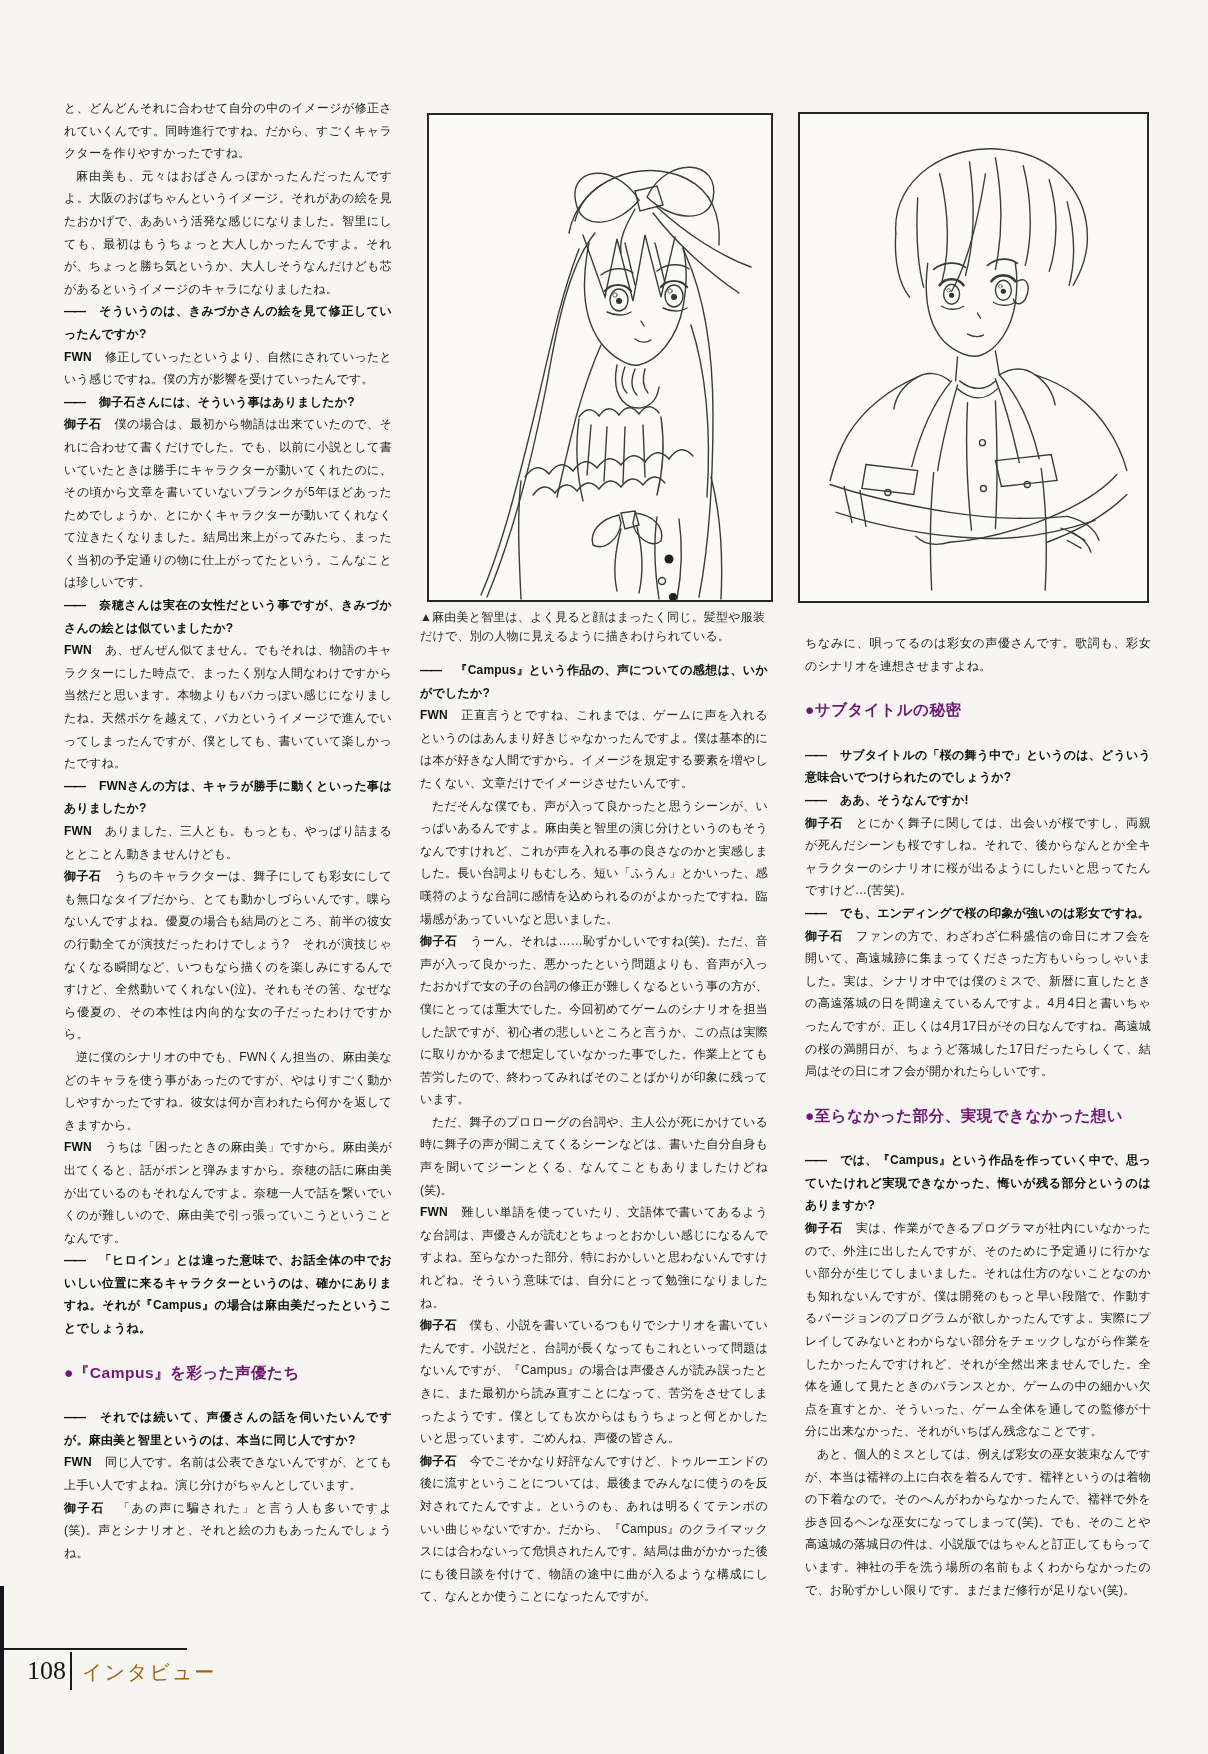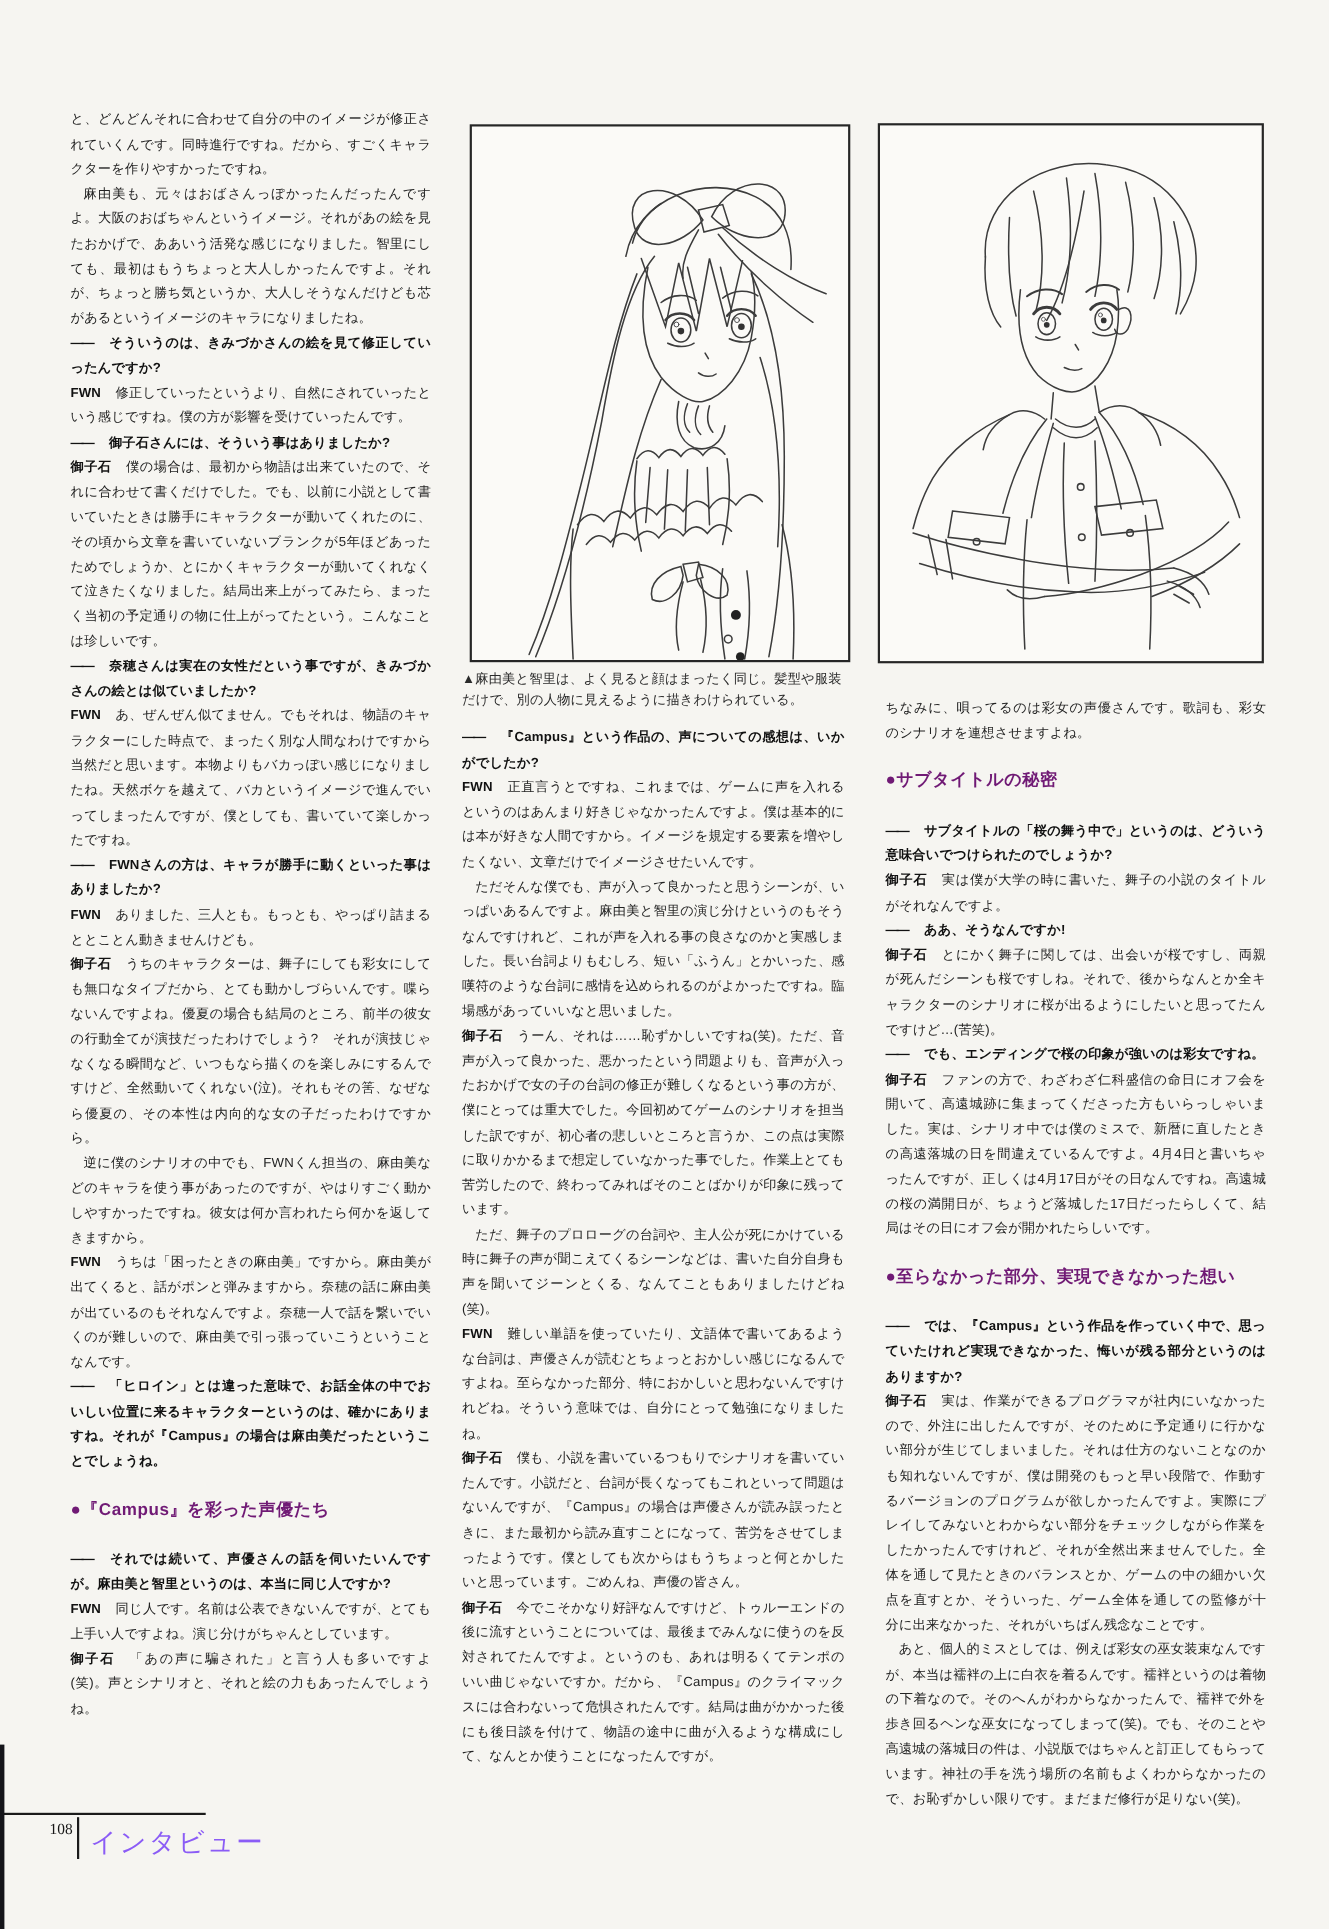--- a/index.html
+++ b/index.html
@@ -18,23 +18,23 @@
   .dash{font-weight:bold;letter-spacing:-2px;margin-right:15px;}
   .spk{font-weight:bold;margin-right:13px;color:#111;}
   p.sec{font-weight:bold;font-size:15.5px;margin:22px 0;color:#701a75;letter-spacing:.5px;}
   p.cap{font-size:12px;line-height:19px;margin:0 0 13px 0;color:#2a2a2a;text-align:left;}
   .frame{position:absolute;background:#fbfaf7;border:2px solid #262626;box-sizing:border-box;}
   #frame-middle{left:427px;top:113px;width:346px;height:489px;}
   #frame-right{left:798px;top:112px;width:351px;height:491px;}
   .frame svg{display:block;width:100%;height:100%;}
   #footer-rule{position:absolute;left:0;top:1648px;width:187px;height:2px;background:#1b1b1b;}
   #footer-pagenum{position:absolute;left:24px;top:1656px;width:42px;text-align:right;
-    font-family:"Liberation Serif","DejaVu Serif",serif;font-size:14px;color:#161616;}
+    font-family:"Liberation Serif","DejaVu Serif",serif;font-size:26px;color:#161616;}
   #footer-sep{position:absolute;left:70px;top:1652px;width:2px;height:38px;background:#1b1b1b;}
-  #footer-label{position:absolute;left:82px;top:1659px;font-size:24px;letter-spacing:2px;color:#8b5cf6;}
+  #footer-label{position:absolute;left:82px;top:1659px;font-size:20px;letter-spacing:2px;color:#a16207;}
   #scan-edge{position:absolute;left:0;top:1586px;width:4px;height:168px;background:#15151a;}
 </style>
 </head>
 <body>
 
 <div class="frame" id="frame-middle">
   <svg viewBox="0 0 342 485" fill="none" stroke="#3c3c3c" stroke-width="1.4" stroke-linecap="round">
 
     <path d="M140,118 C150,64 214,42 258,64 C282,76 292,100 290,130"></path>
     <path d="M146,106 C150,90 160,78 172,70"></path>
@@ -193,21 +193,20 @@
     <p class="blk a"><span class="spk">御子石</span><span>うーん、それは……恥ずかしいですね(笑)。ただ、音声が入って良かった、悪かったという問題よりも、音声が入ったおかげで女の子の台詞の修正が難しくなるという事の方が、僕にとっては重大でした。今回初めてゲームのシナリオを担当した訳ですが、初心者の悲しいところと言うか、この点は実際に取りかかるまで想定していなかった事でした。作業上とても苦労したので、終わってみればそのことばかりが印象に残っています。</span></p>
     <p class="blk pi"><span>ただ、舞子のプロローグの台詞や、主人公が死にかけている時に舞子の声が聞こえてくるシーンなどは、書いた自分自身も声を聞いてジーンとくる、なんてこともありましたけどね(笑)。</span></p>
     <p class="blk a"><span class="spk">FWN</span><span>難しい単語を使っていたり、文語体で書いてあるような台詞は、声優さんが読むとちょっとおかしい感じになるんですよね。至らなかった部分、特におかしいと思わないんですけれどね。そういう意味では、自分にとって勉強になりましたね。</span></p>
     <p class="blk a"><span class="spk">御子石</span><span>僕も、小説を書いているつもりでシナリオを書いていたんです。小説だと、台詞が長くなってもこれといって問題はないんですが、『Campus』の場合は声優さんが読み誤ったときに、また最初から読み直すことになって、苦労をさせてしまったようです。僕としても次からはもうちょっと何とかしたいと思っています。ごめんね、声優の皆さん。</span></p>
     <p class="blk a"><span class="spk">御子石</span><span>今でこそかなり好評なんですけど、トゥルーエンドの後に流すということについては、最後までみんなに使うのを反対されてたんですよ。というのも、あれは明るくてテンポのいい曲じゃないですか。だから、『Campus』のクライマックスには合わないって危惧されたんです。結局は曲がかかった後にも後日談を付けて、物語の途中に曲が入るような構成にして、なんとか使うことになったんですが。</span></p>
   </div>
 <div class="col" id="col-right">
     <p class="blk p"><span>ちなみに、唄ってるのは彩女の声優さんです。歌詞も、彩女のシナリオを連想させますよね。</span></p>
     <p class="blk sec"><span>●サブタイトルの秘密</span></p>
     <p class="blk q"><span class="dash">――</span><span>サブタイトルの「桜の舞う中で」というのは、どういう意味合いでつけられたのでしょうか?</span></p>
-    <p class="blk a"><span class="spk">御子石</span><span>実は僕が大学の時に書いた、舞子の小説のタイトルがそれなんですよ。</span></p>
     <p class="blk q"><span class="dash">――</span><span>ああ、そうなんですか!</span></p>
     <p class="blk a"><span class="spk">御子石</span><span>とにかく舞子に関しては、出会いが桜ですし、両親が死んだシーンも桜ですしね。それで、後からなんとか全キャラクターのシナリオに桜が出るようにしたいと思ってたんですけど…(苦笑)。</span></p>
     <p class="blk q"><span class="dash">――</span><span>でも、エンディングで桜の印象が強いのは彩女ですね。</span></p>
     <p class="blk a"><span class="spk">御子石</span><span>ファンの方で、わざわざ仁科盛信の命日にオフ会を開いて、高遠城跡に集まってくださった方もいらっしゃいました。実は、シナリオ中では僕のミスで、新暦に直したときの高遠落城の日を間違えているんですよ。4月4日と書いちゃったんですが、正しくは4月17日がその日なんですね。高遠城の桜の満開日が、ちょうど落城した17日だったらしくて、結局はその日にオフ会が開かれたらしいです。</span></p>
     <p class="blk sec"><span>●至らなかった部分、実現できなかった想い</span></p>
     <p class="blk q"><span class="dash">――</span><span>では、『Campus』という作品を作っていく中で、思っていたけれど実現できなかった、悔いが残る部分というのはありますか?</span></p>
     <p class="blk a"><span class="spk">御子石</span><span>実は、作業ができるプログラマが社内にいなかったので、外注に出したんですが、そのために予定通りに行かない部分が生じてしまいました。それは仕方のないことなのかも知れないんですが、僕は開発のもっと早い段階で、作動するバージョンのプログラムが欲しかったんですよ。実際にプレイしてみないとわからない部分をチェックしながら作業をしたかったんですけれど、それが全然出来ませんでした。全体を通して見たときのバランスとか、ゲームの中の細かい欠点を直すとか、そういった、ゲーム全体を通しての監修が十分に出来なかった、それがいちばん残念なことです。</span></p>
     <p class="blk pi"><span>あと、個人的ミスとしては、例えば彩女の巫女装束なんですが、本当は襦袢の上に白衣を着るんです。襦袢というのは着物の下着なので。そのへんがわからなかったんで、襦袢で外を歩き回るヘンな巫女になってしまって(笑)。でも、そのことや高遠城の落城日の件は、小説版ではちゃんと訂正してもらっています。神社の手を洗う場所の名前もよくわからなかったので、お恥ずかしい限りです。まだまだ修行が足りない(笑)。</span></p>
   </div>
 

